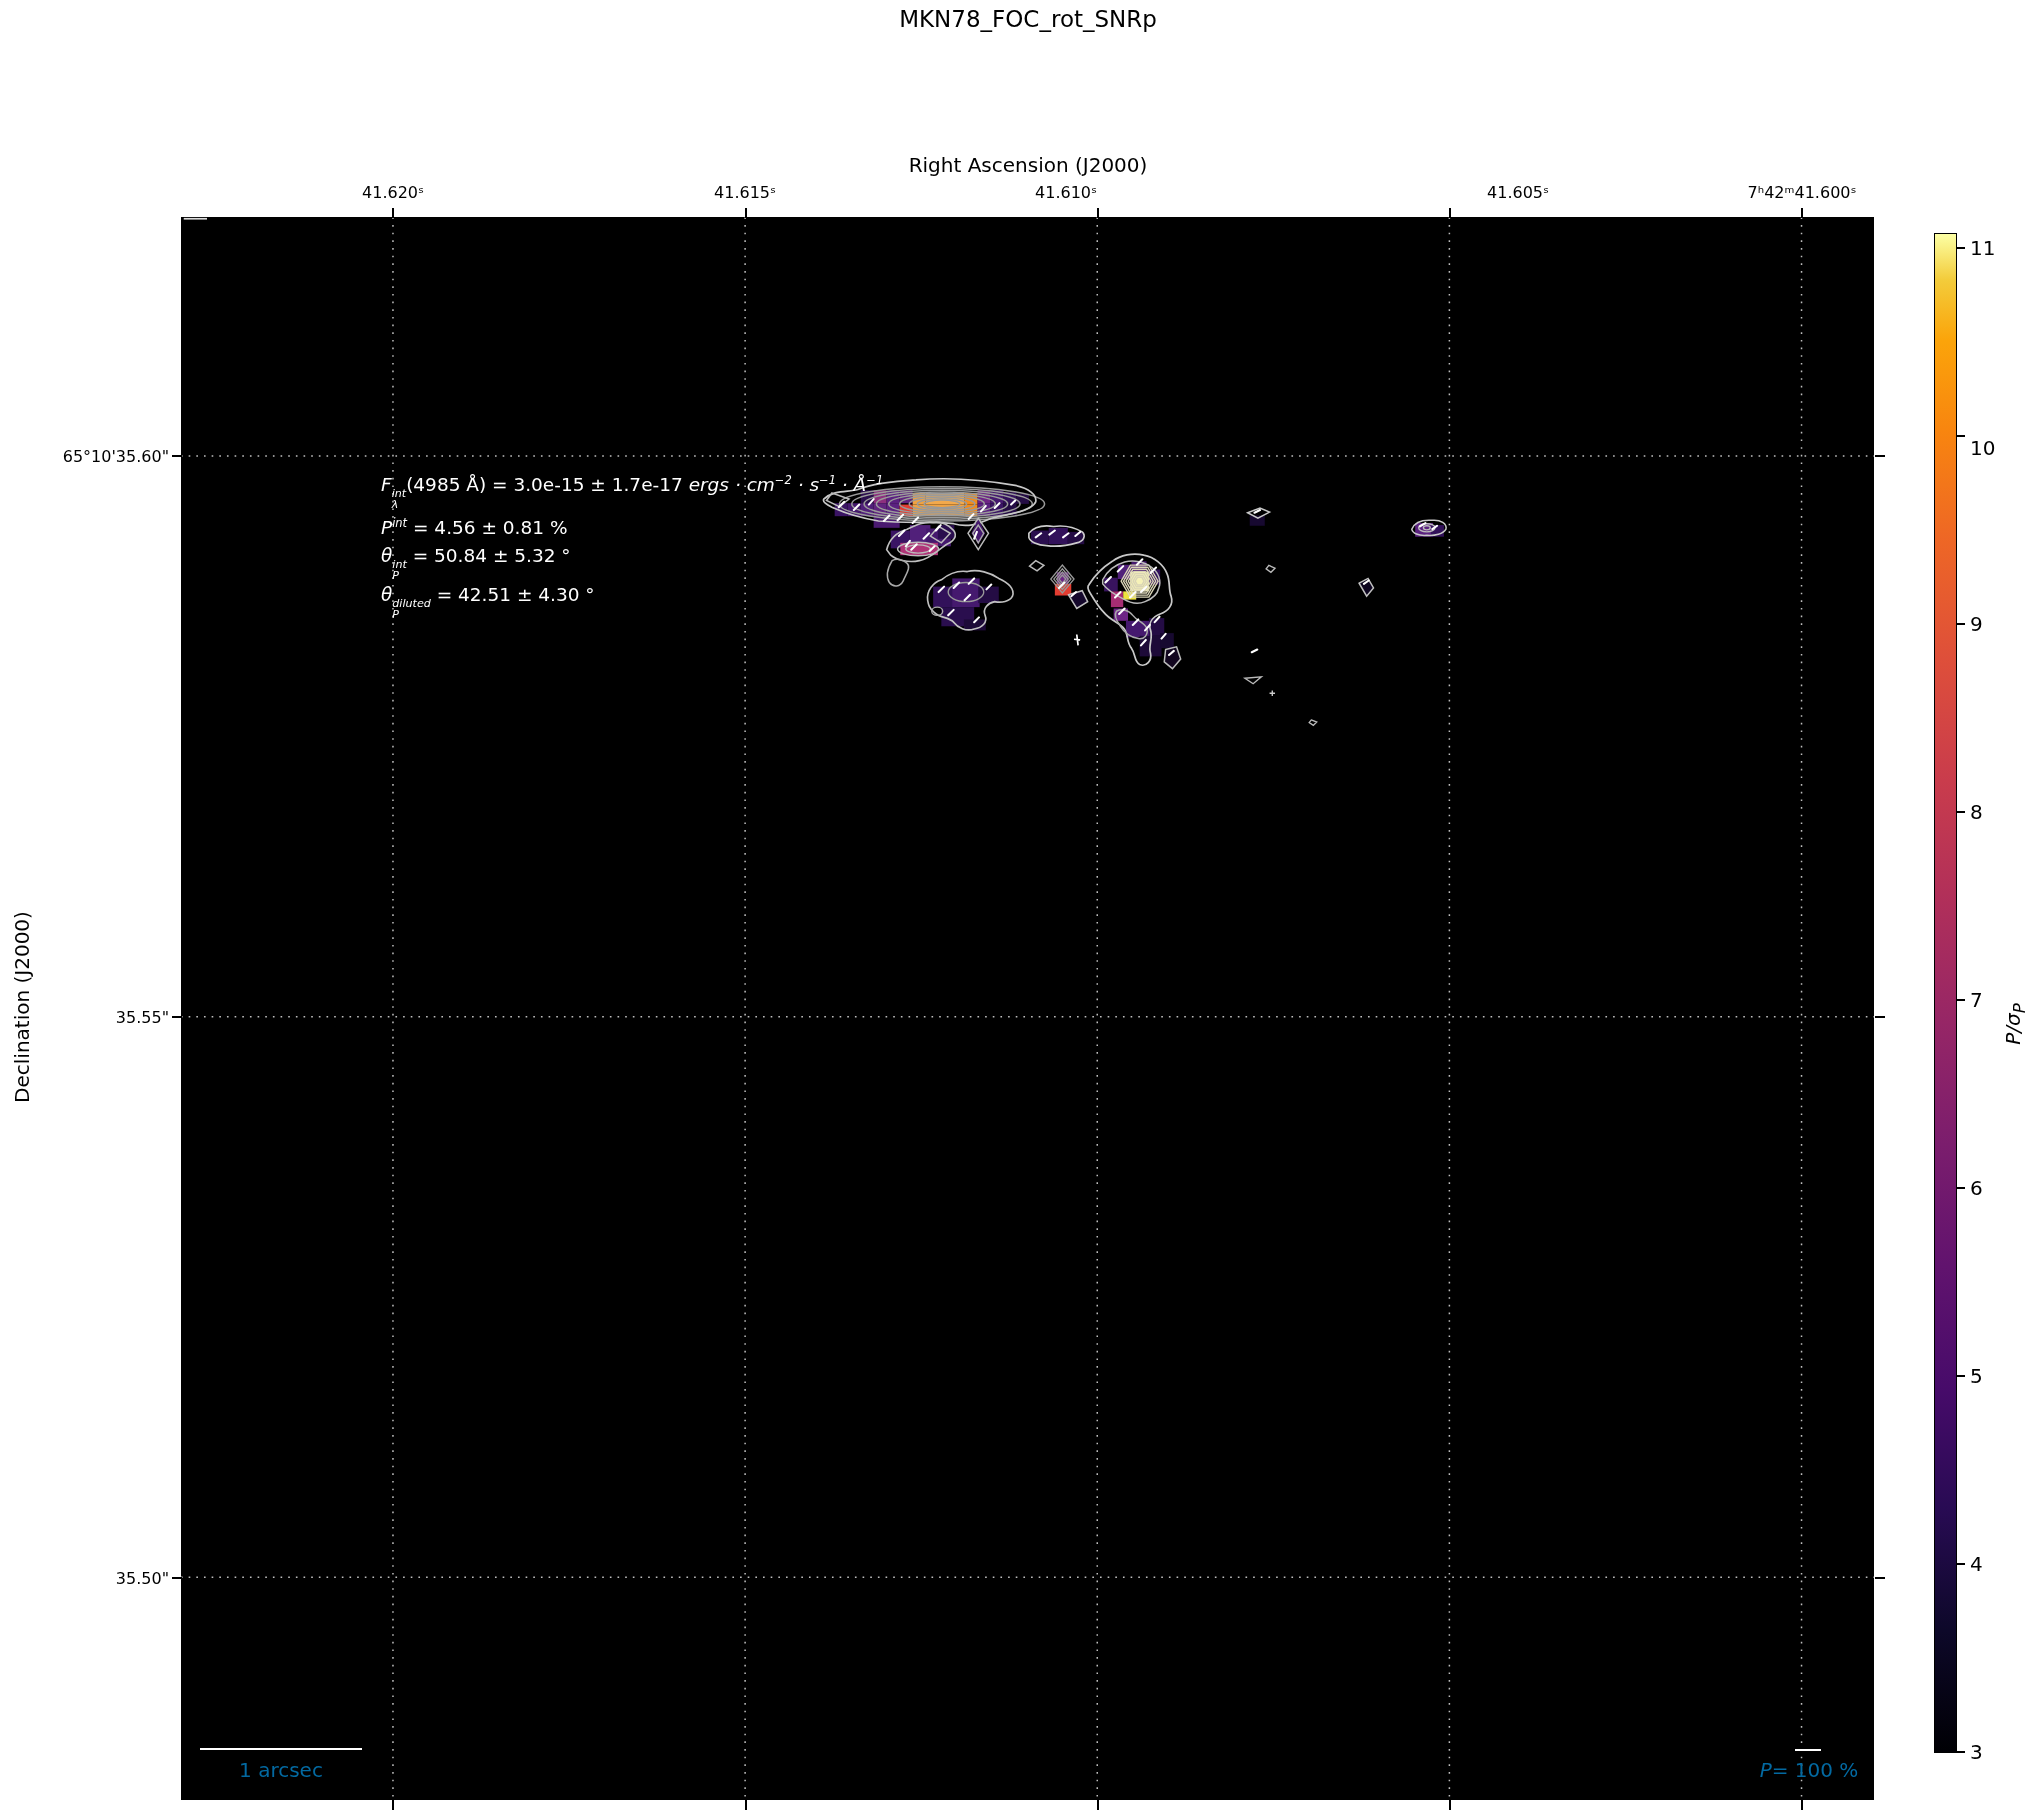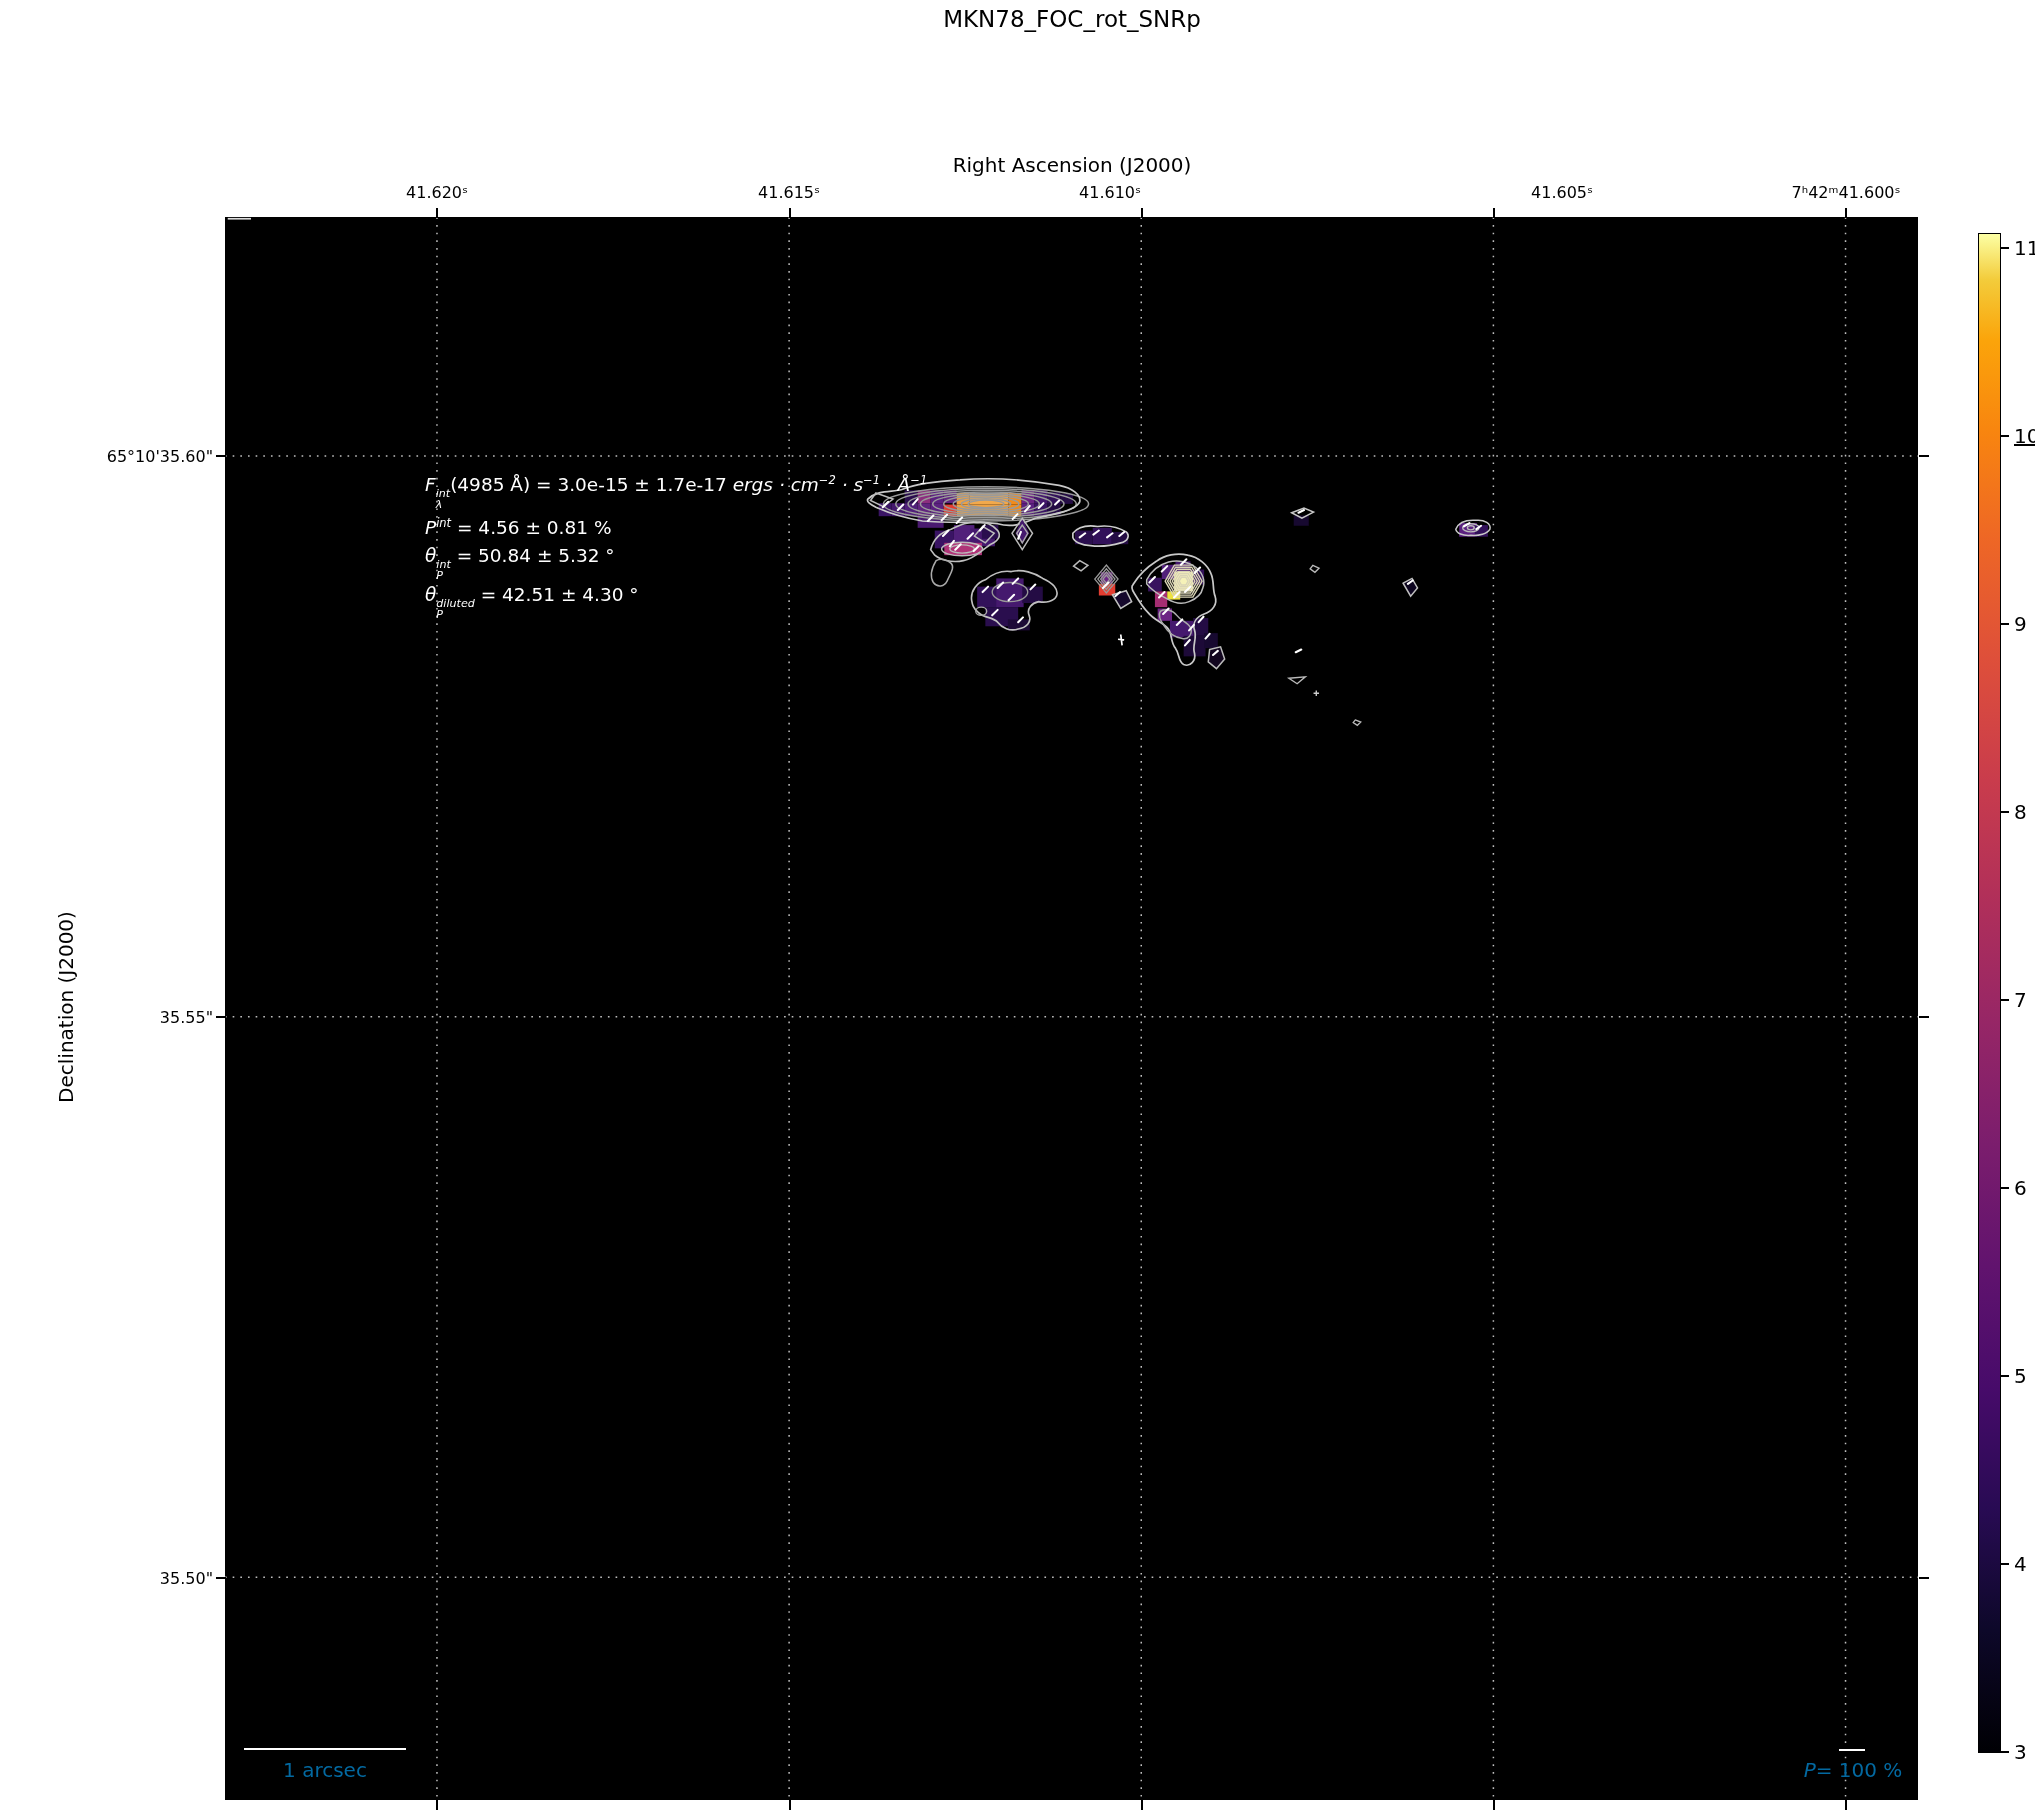--- a/index.html
+++ b/index.html
@@ -1,18 +1,18 @@
 <!DOCTYPE html>
 <html style="font-size:11px"><head>
 <meta charset="utf-8">
 <style>
   html,body{margin:0;padding:0;background:#fff;}
   body{width:2035px;height:1812px;position:relative;overflow:hidden;
        font-family:"DejaVu Sans","Liberation Sans",sans-serif;color:#000;}
-  #figure{position:absolute;inset:0;margin-left:44px;}
+  #figure{position:absolute;inset:0;}
   .abs{position:absolute;}
   .title{font-size:23px;white-space:nowrap;}
   .axlabel{font-size:20px;white-space:nowrap;}
   .ticklabel{font-size:16px;white-space:nowrap;color:#000;}
   #plot{position:absolute;left:181px;top:217px;width:1693px;height:1583px;background:#000;}
   #plot svg{position:absolute;left:0;top:0;}
   #annot{position:absolute;left:200px;top:250px;color:#fff;font-size:18.5px;line-height:27px;white-space:nowrap;}
   #annot sup,#annot sub{font-size:0.62em;}
   .it{font-style:italic;}
   .supsub{display:inline-flex;flex-direction:column;font-size:0.60em;line-height:1.0;
@@ -214,21 +214,21 @@
     <div class="" style="position: absolute; left: 1875px; top: 455px; width: 9.6px; height: 1.7px; background: rgb(0, 0, 0);"></div>
     <div class="ticklabel" style="position: absolute; left: 0px; top: 1017px; width: 169px; text-align: right; transform: translateY(-50%);">35.55"</div>
     <div class="" style="position: absolute; left: 172px; top: 1016px; width: 9.6px; height: 1.7px; background: rgb(0, 0, 0);"></div>
     <div class="" style="position: absolute; left: 1875px; top: 1016px; width: 9.6px; height: 1.7px; background: rgb(0, 0, 0);"></div>
     <div class="ticklabel" style="position: absolute; left: 0px; top: 1578px; width: 169px; text-align: right; transform: translateY(-50%);">35.50"</div>
     <div class="" style="position: absolute; left: 172px; top: 1577px; width: 9.6px; height: 1.7px; background: rgb(0, 0, 0);"></div>
     <div class="" style="position: absolute; left: 1875px; top: 1577px; width: 9.6px; height: 1.7px; background: rgb(0, 0, 0);"></div>
     <div class="" style="position: absolute; left: 1957px; top: 247px; width: 8.2px; height: 1.7px; background: rgb(0, 0, 0);"></div>
     <div class="ticklabel cbl" style="position: absolute; left: 1970px; top: 248px; transform: translateY(-50%);">11</div>
     <div class="" style="position: absolute; left: 1957px; top: 435px; width: 8.2px; height: 1.7px; background: rgb(0, 0, 0);"></div>
-    <div class="ticklabel cbl" style="position: absolute; left: 1970px; top: 436px; transform: translateY(-50%); text-decoration: underline;">10</div>
+    <div class="ticklabel cbl" style="position: absolute; left: 1970px; top: 448px; transform: translateY(-50%);">10</div>
     <div class="" style="position: absolute; left: 1957px; top: 623px; width: 8.2px; height: 1.7px; background: rgb(0, 0, 0);"></div>
     <div class="ticklabel cbl" style="position: absolute; left: 1970px; top: 624px; transform: translateY(-50%);">9</div>
     <div class="" style="position: absolute; left: 1957px; top: 811px; width: 8.2px; height: 1.7px; background: rgb(0, 0, 0);"></div>
     <div class="ticklabel cbl" style="position: absolute; left: 1970px; top: 812px; transform: translateY(-50%);">8</div>
     <div class="" style="position: absolute; left: 1957px; top: 999px; width: 8.2px; height: 1.7px; background: rgb(0, 0, 0);"></div>
     <div class="ticklabel cbl" style="position: absolute; left: 1970px; top: 1000px; transform: translateY(-50%);">7</div>
     <div class="" style="position: absolute; left: 1957px; top: 1187px; width: 8.2px; height: 1.7px; background: rgb(0, 0, 0);"></div>
     <div class="ticklabel cbl" style="position: absolute; left: 1970px; top: 1188px; transform: translateY(-50%);">6</div>
     <div class="" style="position: absolute; left: 1957px; top: 1375px; width: 8.2px; height: 1.7px; background: rgb(0, 0, 0);"></div>
     <div class="ticklabel cbl" style="position: absolute; left: 1970px; top: 1376px; transform: translateY(-50%);">5</div>

